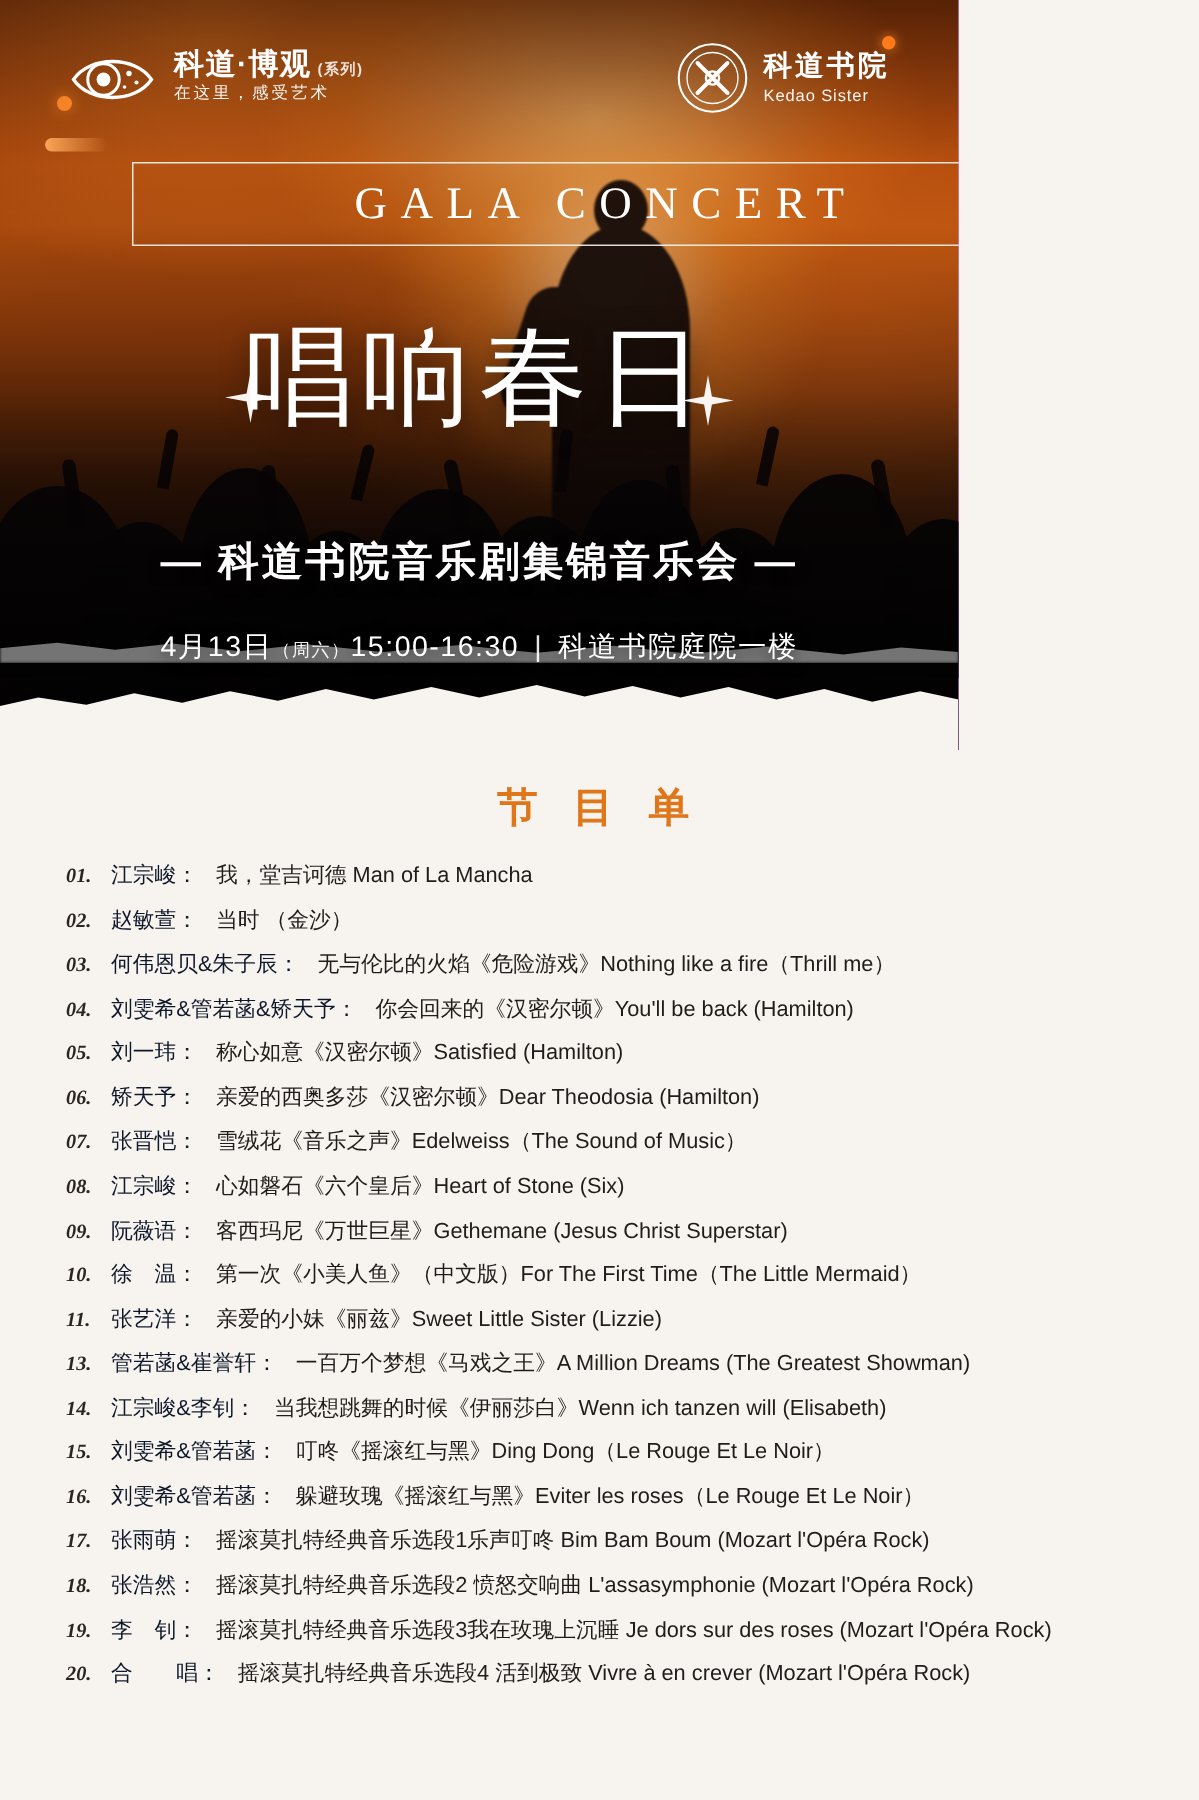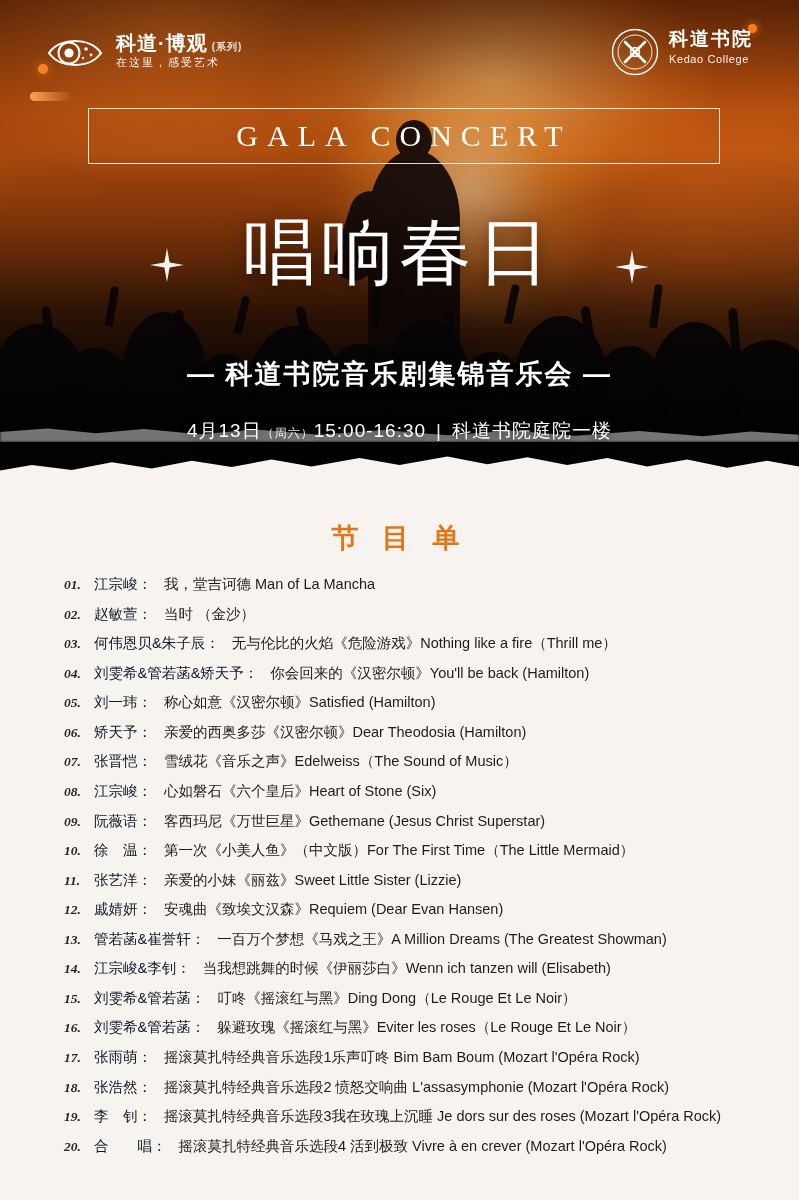--- a/index.html
+++ b/index.html
@@ -14,21 +14,21 @@
   .poster {
     position: relative;
     width: 799px;
     height: 1200px;
     overflow: hidden;
   }
 
   
   .hero {
     position: relative;
-    width: 799px;
+    width: 639px;
     height: 500px;
     overflow: hidden;
     background: #a21caf;
   }
   
   .hero-bg {
     position: absolute;
     inset: 0;
     background:
       radial-gradient(ellipse 300px 180px at 62% 16%, rgba(255,214,140,0.55), rgba(255,150,40,0.18) 55%, rgba(0,0,0,0) 75%),
@@ -134,21 +134,21 @@
     align-items: baseline;
     gap: 4px;
   }
   .brand-title .series { font-size: 10px; font-weight: bold; opacity: .85; }
   .brand-sub {
     margin-top: 8px;
     font-size: 11px;
     letter-spacing: 2px;
     opacity: .95;
   }
-  .brand-right { display: flex; gap: 10px; }
+  .brand-right { display: flex; align-items: center; gap: 10px; }
   .seal { width: 48px; height: 48px; flex: 0 0 auto; }
   .college-cn {
     color: #fff;
     font-size: 19px;
     font-weight: bold;
     letter-spacing: 2px;
     line-height: 1.15;
   }
   .college-en {
     color: #fff;
@@ -258,21 +258,21 @@
     padding: 12px 0 0 0;
   }
   .program-title {
     text-align: center;
     color: #e0761a;
     font-size: 27px;
     font-weight: bold;
     letter-spacing: 8px;
     margin: 8px 0 14px 0;
   }
-  .list { padding: 0 34px 0 64px; }
+  .list { padding: 0 34px 0 44px; }
   .row {
     display: flex;
     align-items: baseline;
     font-size: 14.5px;
     color: #231f1c;
     padding: 5px 0 5px 0;
     line-height: 1.35;
   }
   .num {
     flex: 0 0 30px;
@@ -364,21 +364,21 @@
         <span class="seal">
           <svg viewBox="0 0 48 48" width="48" height="48" aria-hidden="true">
             <circle cx="24" cy="24" r="22.5" fill="none" stroke="#ffffff" stroke-width="1.4"></circle>
             <circle cx="24" cy="24" r="17" fill="none" stroke="#ffffff" stroke-width="0.9"></circle>
             <path d="M14 14 L34 34 M34 14 L14 34" stroke="#ffffff" stroke-width="2.6" stroke-linecap="round"></path>
             <circle cx="24" cy="24" r="4.4" fill="none" stroke="#ffffff" stroke-width="1.6"></circle>
           </svg>
         </span>
         <span>
           <span class="college-cn">科道书院</span>
-          <span class="college-en" style="display:block;">Kedao College</span>
+          <span class="college-en" style="display:block;">Kedao Sister</span>
         </span>
       </div>
     </div>
 
     <div class="gala-box">
       <span class="gala-text">GALA CONCERT</span>
     </div>
 
     <span class="spark left">
       <svg viewBox="0 0 34 34" width="34" height="34" aria-hidden="true">
@@ -458,25 +458,20 @@
         <span class="num">10.</span>
         <span class="performer">徐　温：</span>
         <span class="piece">第一次《小美人鱼》（中文版）For The First Time（The Little Mermaid）</span>
       </div>
       <div class="row">
         <span class="num">11.</span>
         <span class="performer">张艺洋：</span>
         <span class="piece">亲爱的小妹《丽兹》Sweet Little Sister (Lizzie)</span>
       </div>
       <div class="row">
-        <span class="num">12.</span>
-        <span class="performer">戚婧妍：</span>
-        <span class="piece">安魂曲《致埃文汉森》Requiem (Dear Evan Hansen)</span>
-      </div>
-      <div class="row">
         <span class="num">13.</span>
         <span class="performer">管若菡&amp;崔誉轩：</span>
         <span class="piece">一百万个梦想《马戏之王》A Million Dreams (The Greatest Showman)</span>
       </div>
       <div class="row">
         <span class="num">14.</span>
         <span class="performer">江宗峻&amp;李钊：</span>
         <span class="piece">当我想跳舞的时候《伊丽莎白》Wenn ich tanzen will (Elisabeth)</span>
       </div>
       <div class="row">

